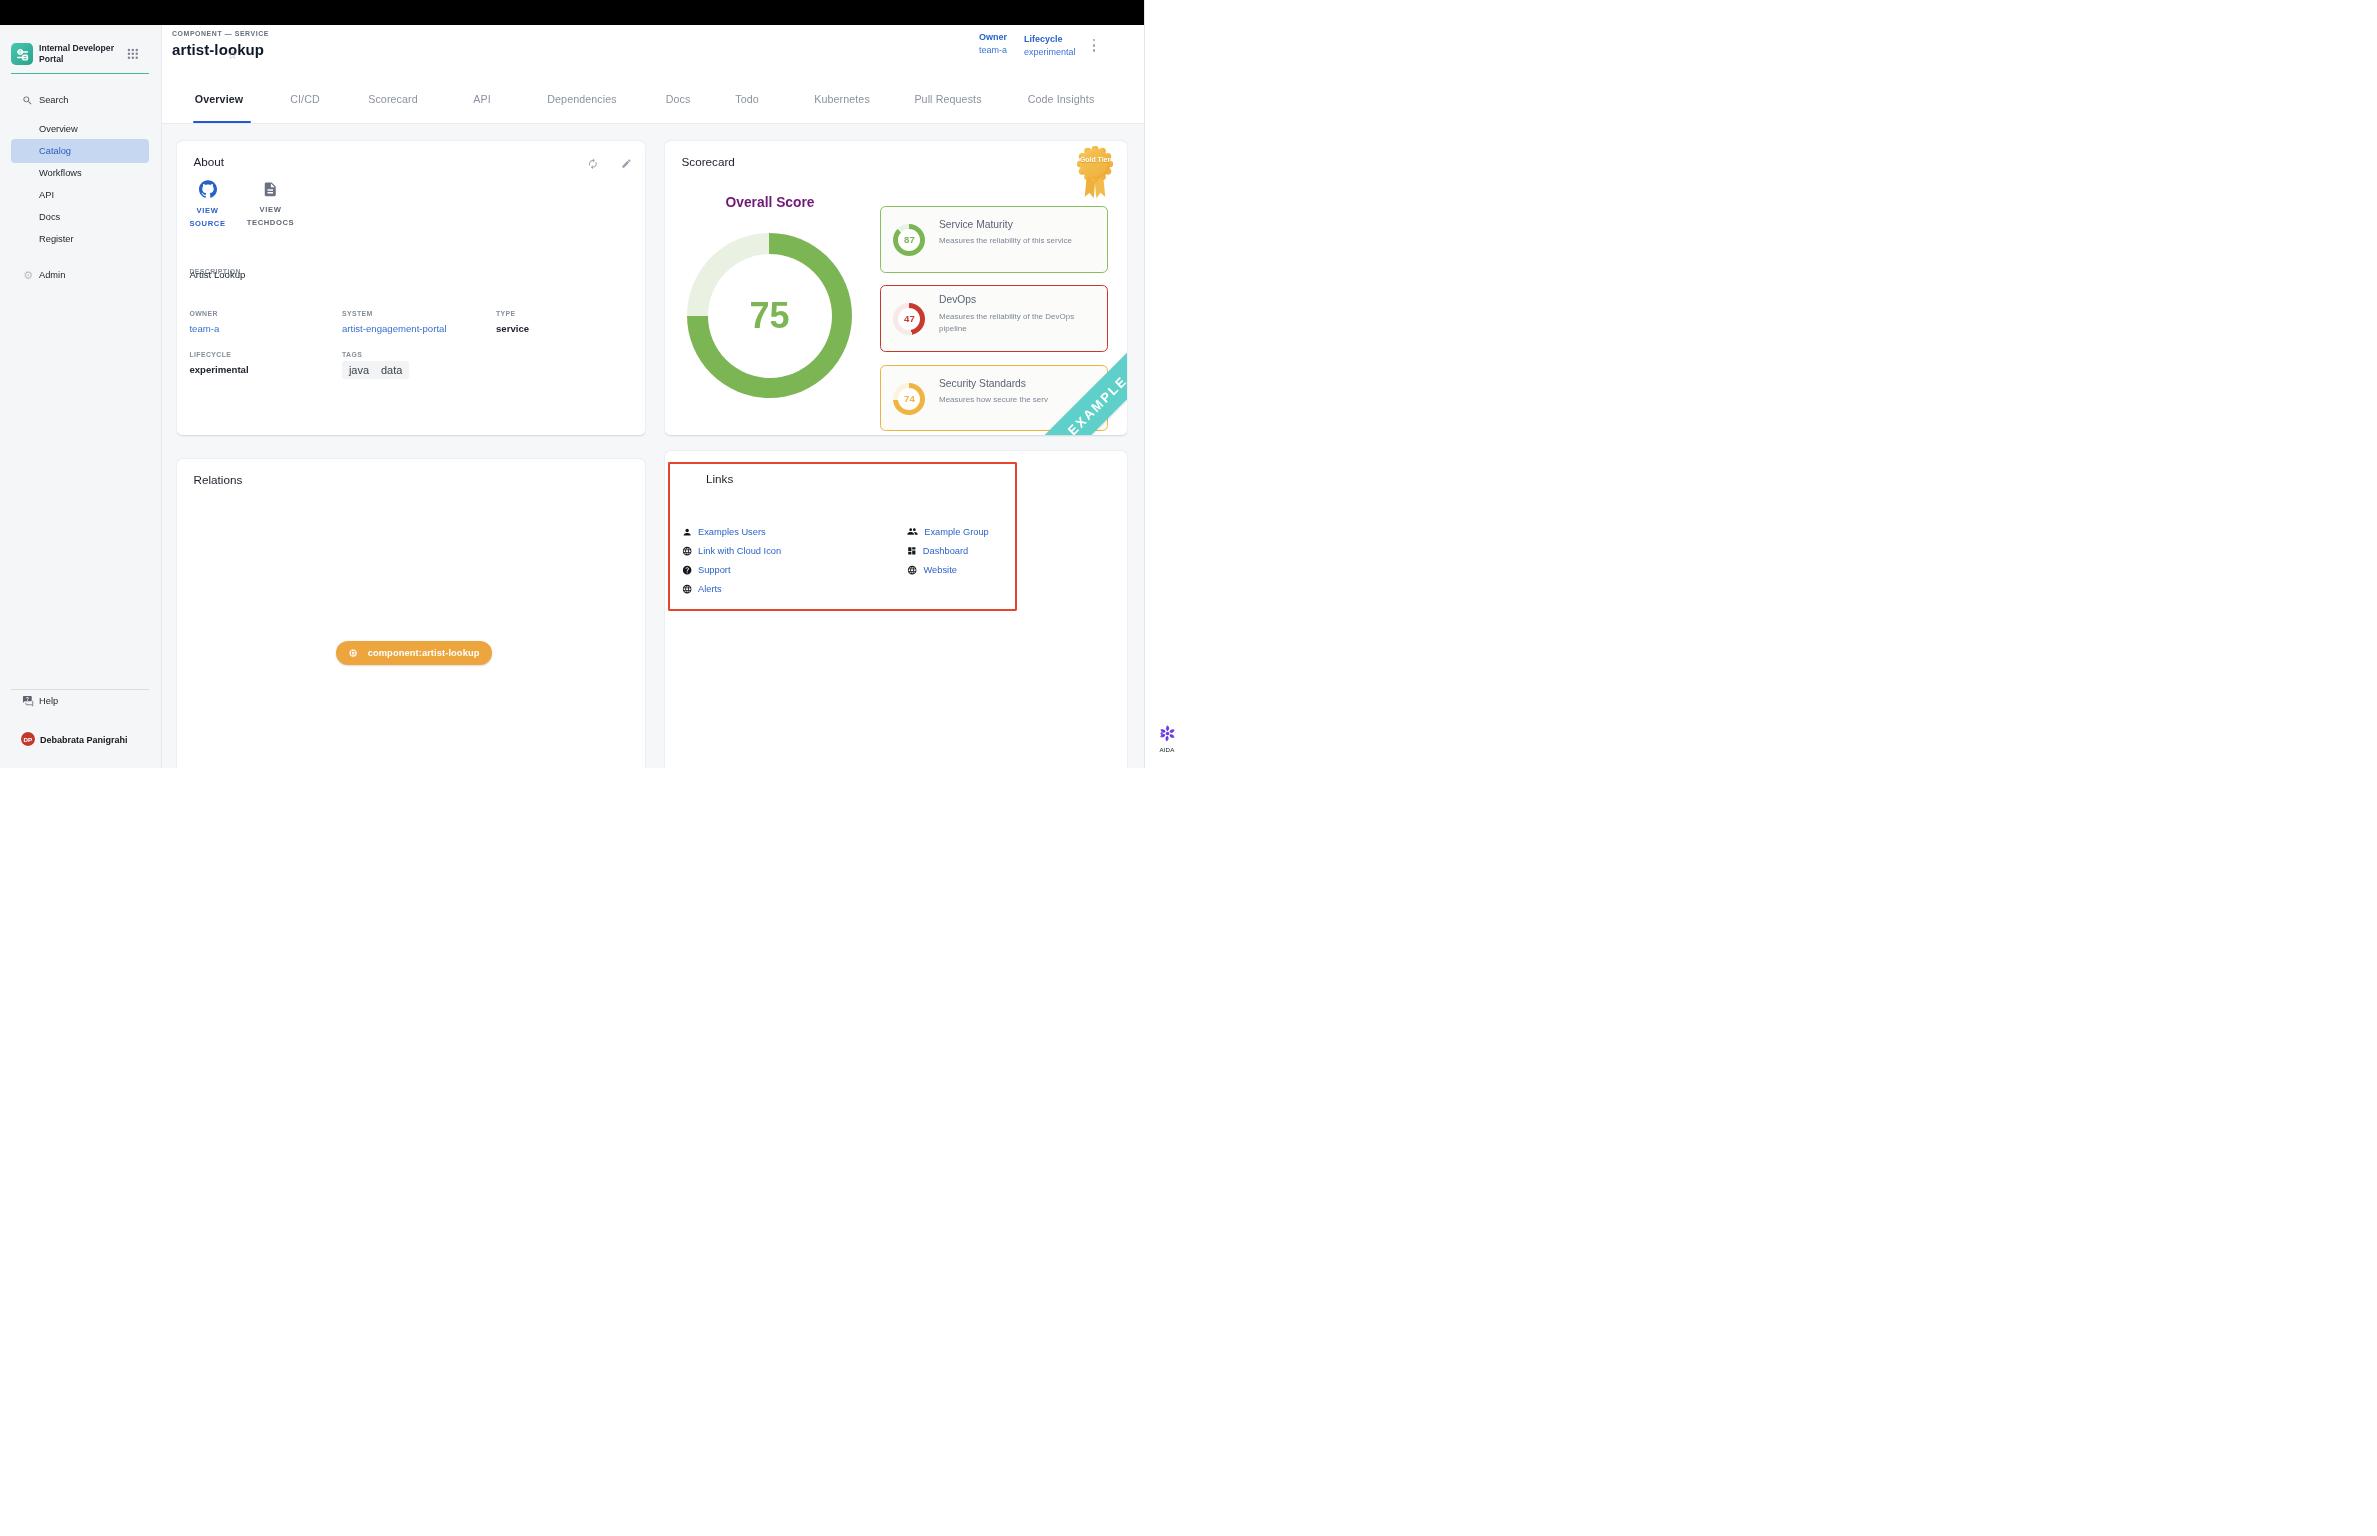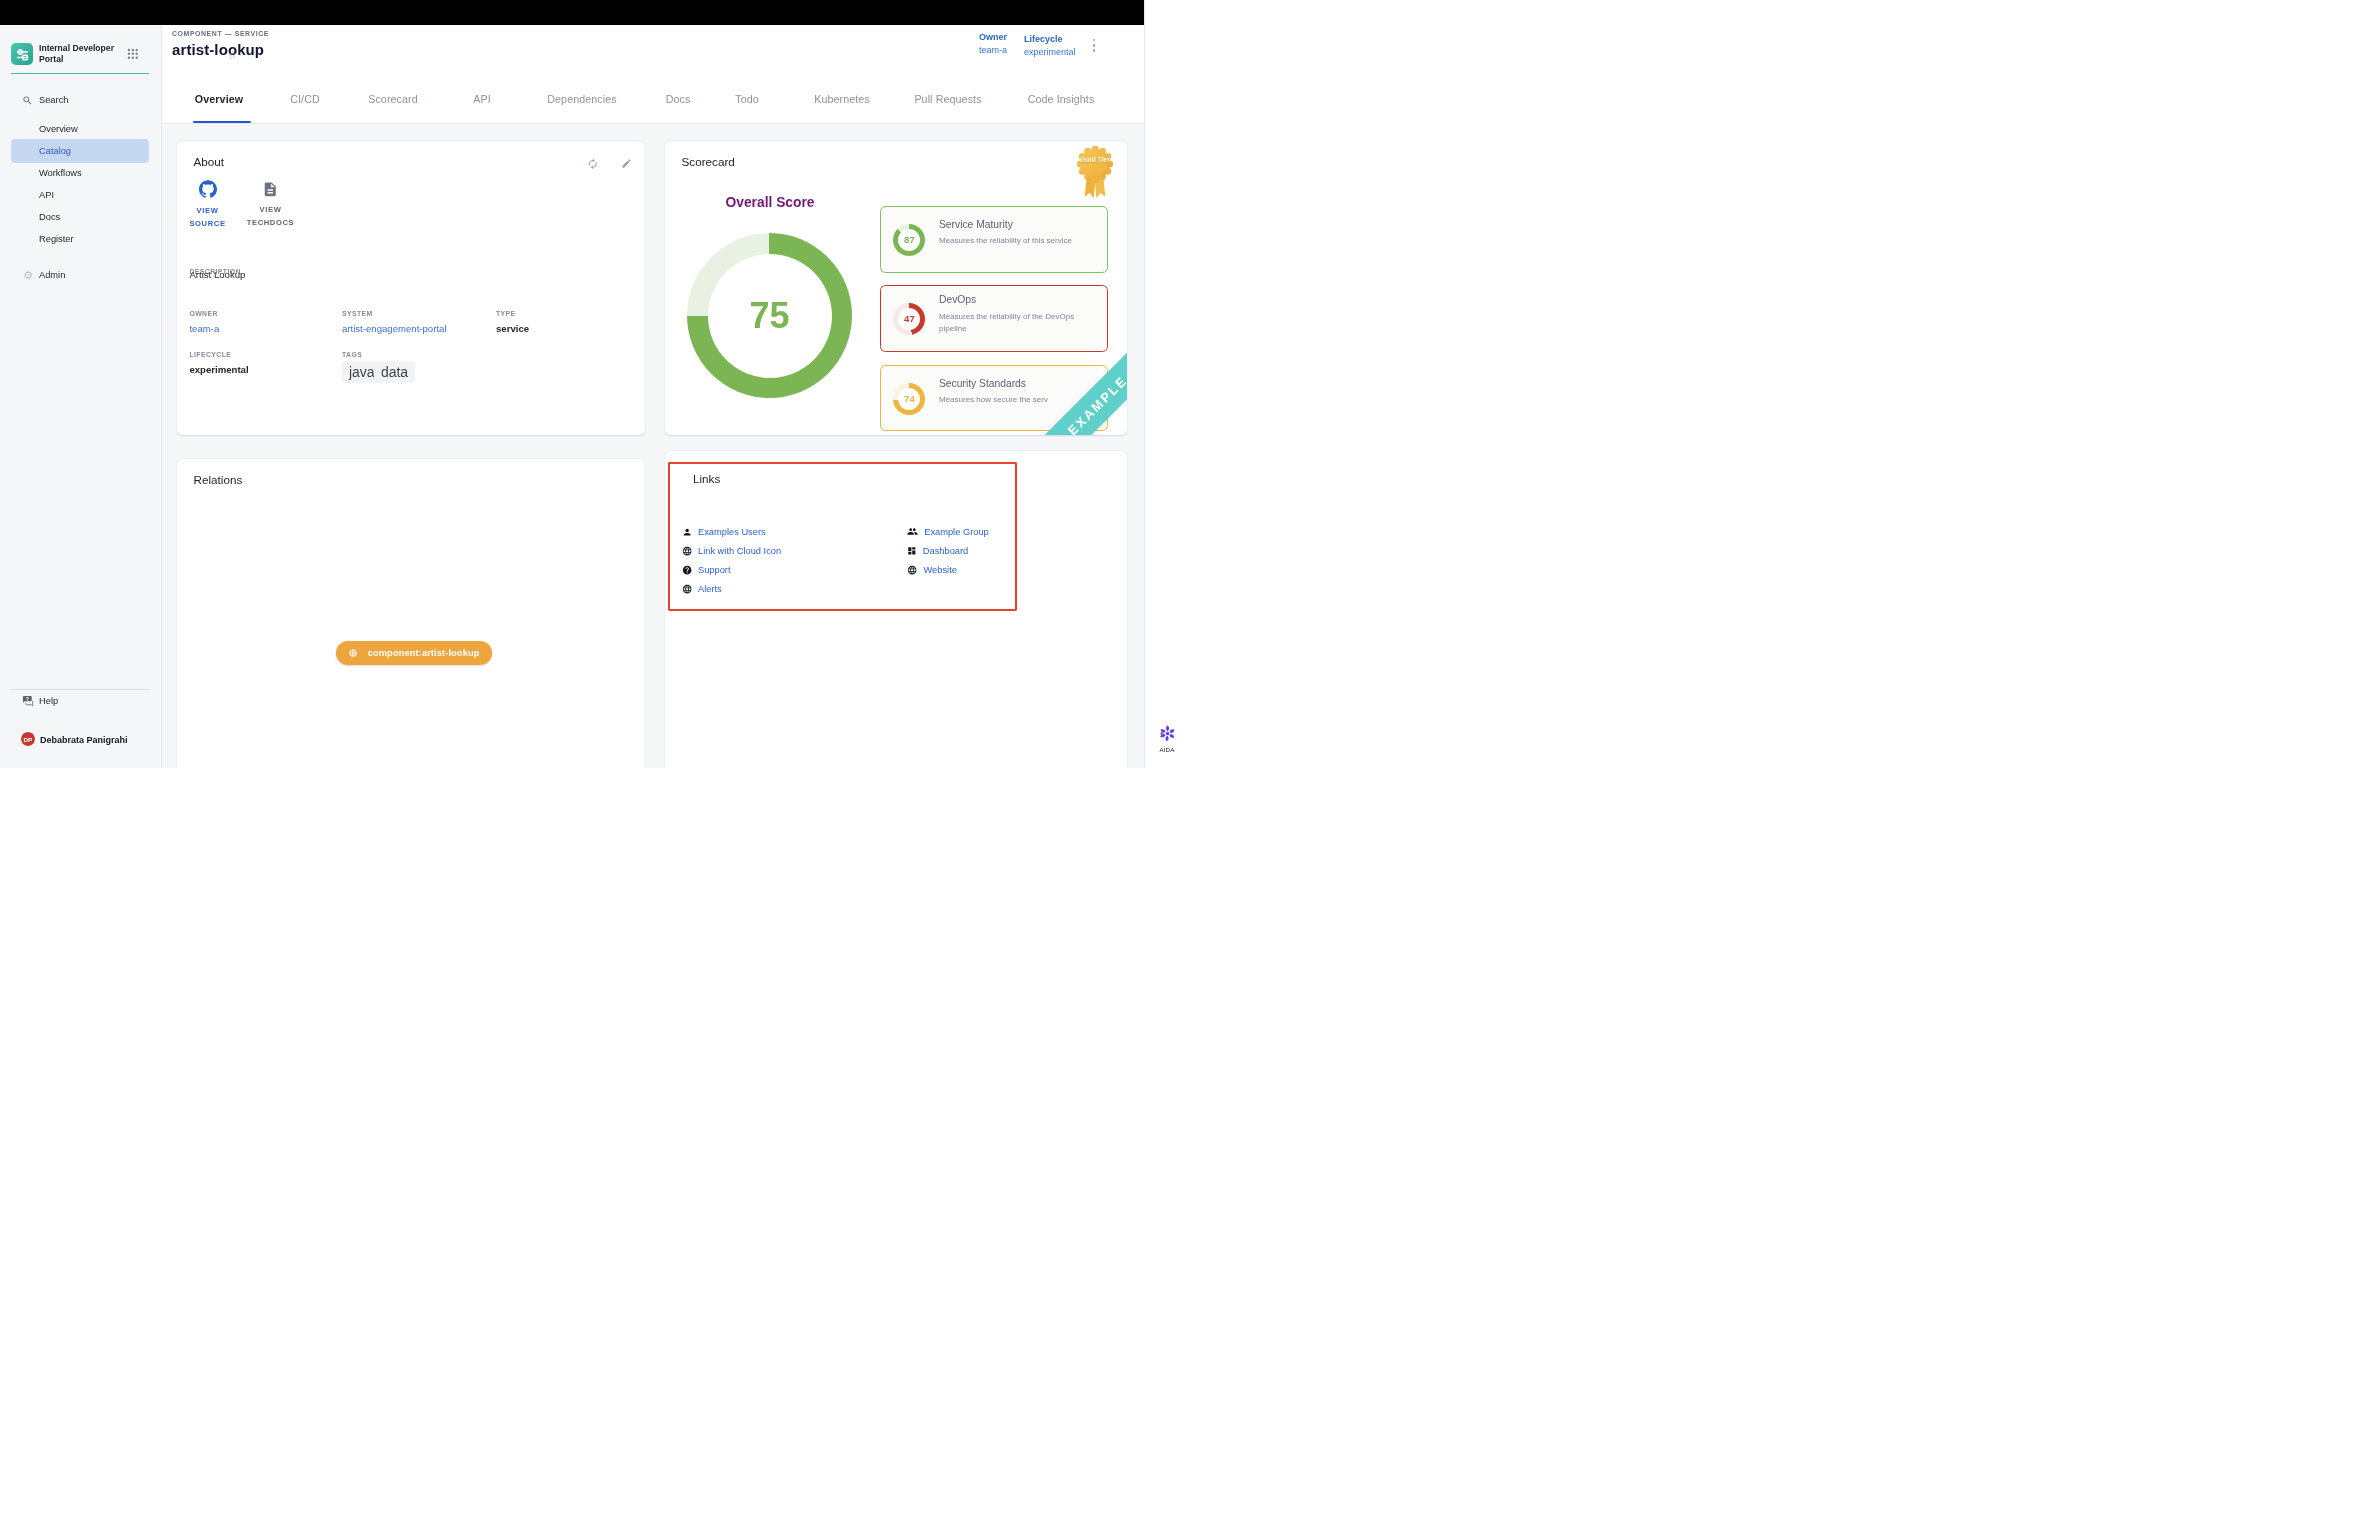--- a/index.html
+++ b/index.html
@@ -59,21 +59,21 @@
   
   .about-card { left:177px; top:141px; width:468px; height:294px; }
   .icon-btn { position:absolute; top:16.5px; cursor:pointer; }
   .about-link-block { position:absolute; top:39px; width:61px; text-align:center; cursor:pointer; }
   .about-link-line { font-size:7.6px; font-weight:bold; letter-spacing:0.6px; line-height:1.8; }
   .blue-link { color:#2e5fc8; }
   .gray-link { color:#5f6671; }
   .field-label { position:absolute; font-size:6.9px; font-weight:600; letter-spacing:0.4px; color:#848d99; }
   .field-value { position:absolute; font-size:9.6px; color:#20252e; }
   .field-link { color:#3b6fd0; cursor:pointer; }
-  .tag-pill { position:absolute; font-size:14px; color:#3c424b; background:#f2f3f5; border-radius:2.8px; padding:2.8px 6.9px; }
+  .tag-pill { position:absolute; font-size:11px; color:#3c424b; background:#f2f3f5; border-radius:2.8px; padding:2.8px 6.9px; }
 
   
   .scorecard-card { left:665px; top:141px; width:462px; height:294px; overflow:hidden; }
   .overall-label { position:absolute; left:105px; top:54px; transform:translateX(-50%); font-size:13.8px; font-weight:700; color:#701a75; }
   .donut { position:absolute; border-radius:50%; }
   .donut::after { content:""; position:absolute; inset:0; margin:auto; background:#fff; border-radius:50%; }
   .big-donut { left:22px; top:92px; width:165px; height:165px; }
   .big-donut::after { width:124px; height:124px; }
   .big-score { position:absolute; left:22px; top:92px; width:165px; height:165px; display:flex; align-items:center; justify-content:center;
     font-size:36px; font-weight:bold; color:#7cb553; }
@@ -93,21 +93,21 @@
 
   
   .relations-card { left:177px; top:459px; width:468px; height:319px; }
   .relation-node { position:absolute; left:159px; top:182px; height:24px; border-radius:12px; background:#eda63e;
     display:flex; align-items:center; gap:9px; padding:0 12.4px; box-shadow:0 0.7px 2.1px rgba(0,0,0,.18); cursor:pointer; }
   .relation-node span { color:#fff; font-size:9.3px; font-weight:bold; letter-spacing:0.1px; }
 
   
   .links-card { left:665px; top:451px; width:462px; height:326px; }
   .red-highlight { position:absolute; left:2.8px; top:11px; width:349px; height:149px; border:2.8px solid #e8432d; border-radius:1.4px; }
-  .links-title { left:28px; top:20.6px; }
+  .links-title { left:6px; top:20.6px;padding-left:35px; }
   .link-row { position:absolute; display:flex; align-items:center; gap:6.2px; height:13.8px; cursor:pointer; }
   .link-label { font-size:9.3px; color:#2d63c8; }
   .lrow-0 { top:74px; } .lrow-1 { top:93px; } .lrow-2 { top:112px; } .lrow-3 { top:131px; }
   .lcol-left { left:16.5px; } .lcol-right { left:242px; }
 
   svg { display:block; }
 </style>
 </head>
 <body>
 

